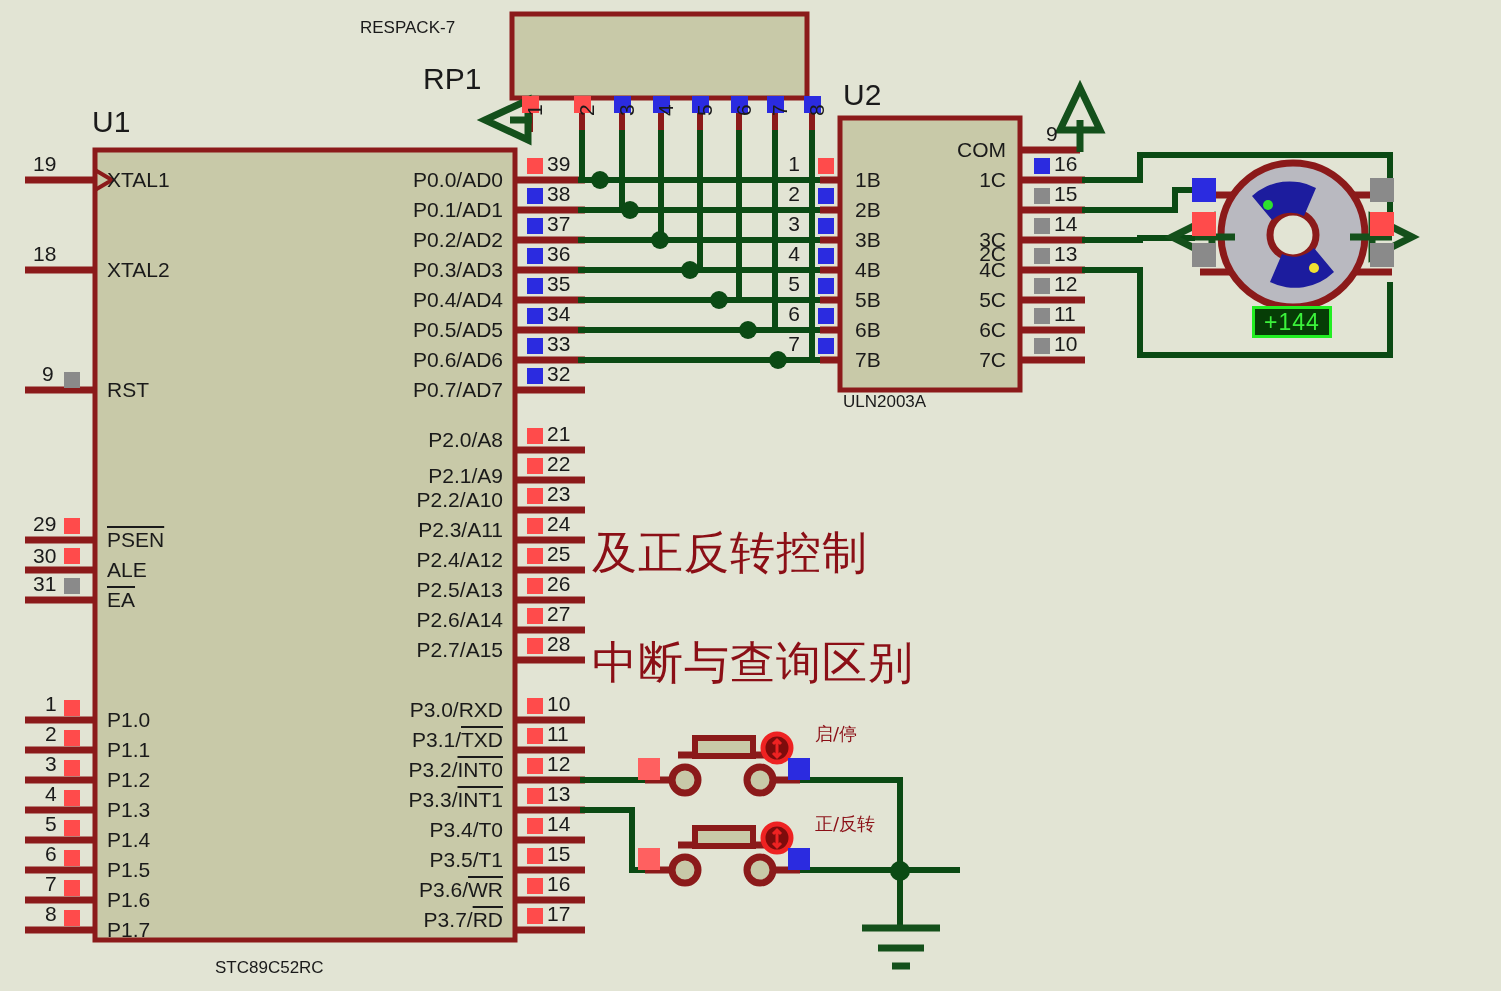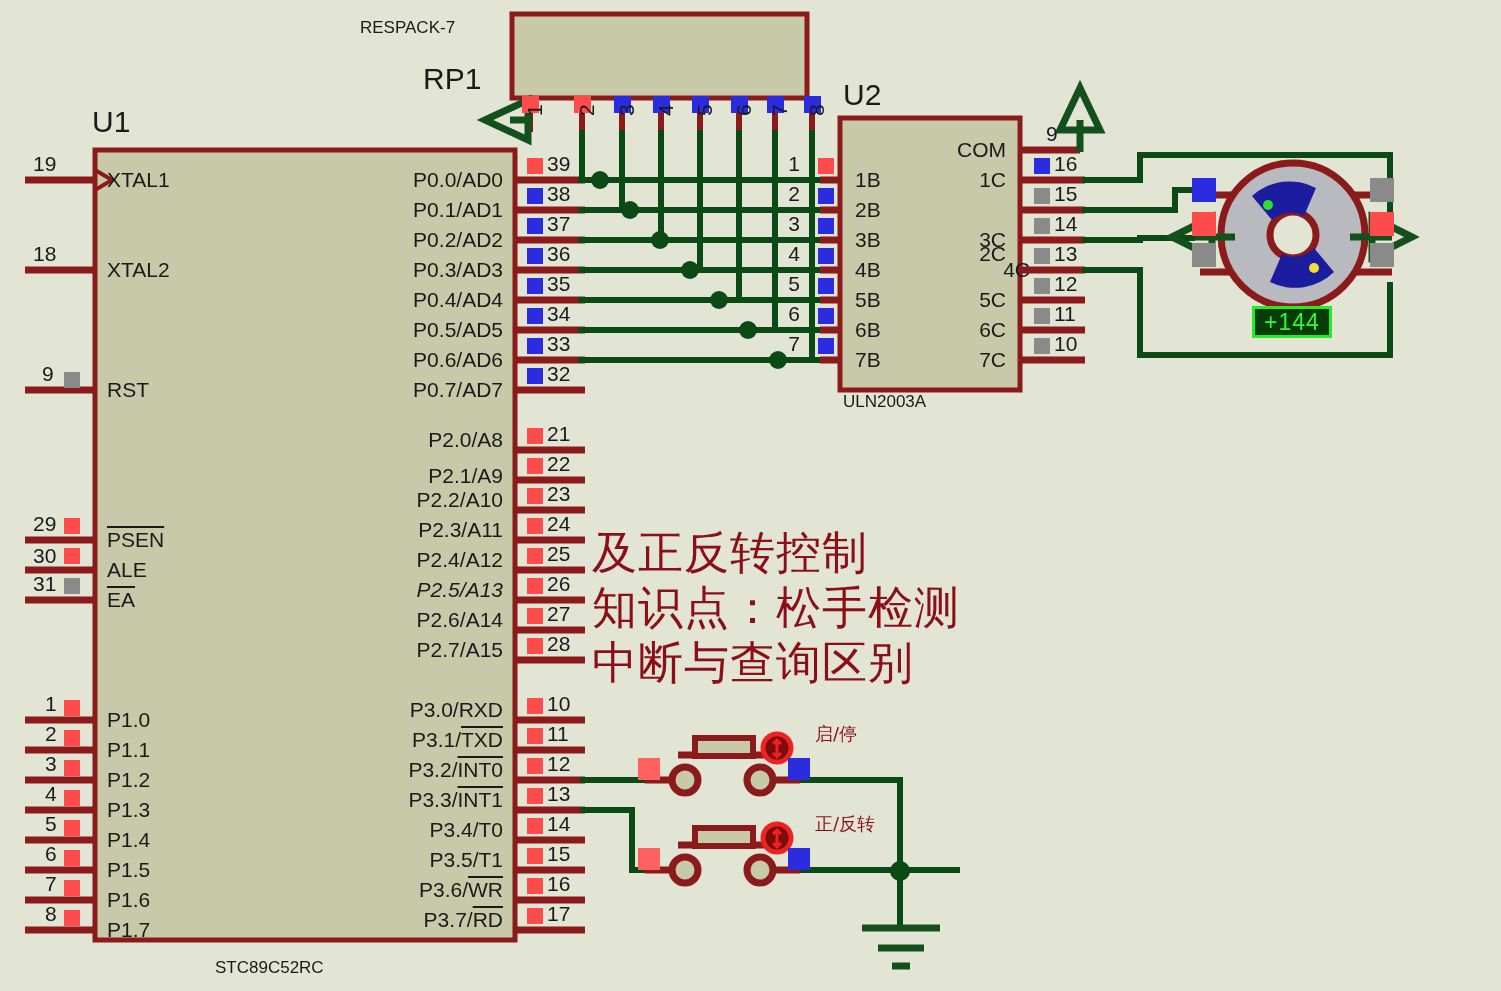--- a/index.html
+++ b/index.html
@@ -339,21 +339,21 @@
 <div class="lbl pinname" style="left:503px;top:258px;transform:translateX(-100%);">P0.3/AD3</div>
 <div class="lbl pinname" style="left:503px;top:288px;transform:translateX(-100%);">P0.4/AD4</div>
 <div class="lbl pinname" style="left:503px;top:318px;transform:translateX(-100%);">P0.5/AD5</div>
 <div class="lbl pinname" style="left:503px;top:348px;transform:translateX(-100%);">P0.6/AD6</div>
 <div class="lbl pinname" style="left:503px;top:378px;transform:translateX(-100%);">P0.7/AD7</div>
 <div class="lbl pinname" style="left:503px;top:428px;transform:translateX(-100%);">P2.0/A8</div>
 <div class="lbl pinname" style="left:503px;top:464px;transform:translateX(-100%);">P2.1/A9</div>
 <div class="lbl pinname" style="left:503px;top:488px;transform:translateX(-100%);">P2.2/A10</div>
 <div class="lbl pinname" style="left:503px;top:518px;transform:translateX(-100%);">P2.3/A11</div>
 <div class="lbl pinname" style="left:503px;top:548px;transform:translateX(-100%);">P2.4/A12</div>
-<div class="lbl pinname" style="left:503px;top:578px;transform:translateX(-100%);font-style:italic;">P2.5/A13</div>
+<div class="lbl pinname" style="left:503px;top:578px;transform:translateX(-100%);">P2.5/A13</div>
 <div class="lbl pinname" style="left:503px;top:608px;transform:translateX(-100%);">P2.6/A14</div>
 <div class="lbl pinname" style="left:503px;top:638px;transform:translateX(-100%);">P2.7/A15</div>
 <div class="lbl pinname" style="left:503px;top:698px;transform:translateX(-100%);">P3.0/RXD</div>
 
 <div class="lbl pinname" style="left:503px;top:728px;transform:translateX(-100%);"><span>P3.1/</span><span class="ovl">TXD</span></div>
 <div class="lbl pinname" style="left:503px;top:758px;transform:translateX(-100%);"><span>P3.2/</span><span class="ovl">INT0</span></div>
 <div class="lbl pinname" style="left:503px;top:788px;transform:translateX(-100%);"><span>P3.3/</span><span class="ovl">INT1</span></div>
 <div class="lbl pinname" style="left:503px;top:818px;transform:translateX(-100%);">P3.4/T0</div>
 <div class="lbl pinname" style="left:503px;top:848px;transform:translateX(-100%);">P3.5/T1</div>
 <div class="lbl pinname" style="left:503px;top:878px;transform:translateX(-100%);"><span>P3.6/</span><span class="ovl">WR</span></div>
@@ -404,21 +404,21 @@
 <div class="lbl pinname" style="left:855px;top:228px;">3B</div>
 <div class="lbl pinname" style="left:855px;top:258px;">4B</div>
 <div class="lbl pinname" style="left:855px;top:288px;">5B</div>
 <div class="lbl pinname" style="left:855px;top:318px;">6B</div>
 <div class="lbl pinname" style="left:855px;top:348px;">7B</div>
 
 <div class="lbl pinname" style="left:1006px;top:138px;transform:translateX(-100%);">COM</div>
 <div class="lbl pinname" style="left:1006px;top:168px;transform:translateX(-100%);">1C</div>
 <div class="lbl pinname" style="left:1006px;top:198px;transform:translateX(-100%);margin-top:44px;">2C</div>
 <div class="lbl pinname" style="left:1006px;top:228px;transform:translateX(-100%);">3C</div>
-<div class="lbl pinname" style="left:1006px;top:258px;transform:translateX(-100%);margin-left:24px;">4C</div>
+<div class="lbl pinname" style="left:1006px;top:258px;transform:translateX(-100%);">4C</div>
 <div class="lbl pinname" style="left:1006px;top:288px;transform:translateX(-100%);">5C</div>
 <div class="lbl pinname" style="left:1006px;top:318px;transform:translateX(-100%);">6C</div>
 <div class="lbl pinname" style="left:1006px;top:348px;transform:translateX(-100%);">7C</div>
 
 <div class="lbl pinnum" style="left:800px;top:152px;transform:translateX(-100%);">1</div>
 <div class="lbl pinnum" style="left:800px;top:182px;transform:translateX(-100%);">2</div>
 <div class="lbl pinnum" style="left:800px;top:212px;transform:translateX(-100%);">3</div>
 <div class="lbl pinnum" style="left:800px;top:242px;transform:translateX(-100%);">4</div>
 <div class="lbl pinnum" style="left:800px;top:272px;transform:translateX(-100%);">5</div>
 <div class="lbl pinnum" style="left:800px;top:302px;transform:translateX(-100%);">6</div>
@@ -432,16 +432,15 @@
 <div class="lbl pinnum" style="left:1054px;top:272px;">12</div>
 <div class="lbl pinnum" style="left:1054px;top:302px;">11</div>
 <div class="lbl pinnum" style="left:1054px;top:332px;">10</div>
 
 <div class="motorval" style="left:1252px;top:306px;">+144</div>
 
 <div class="lbl cn cn-sm" style="left:815px;top:722px;">启/停</div>
 <div class="lbl cn cn-sm" style="left:815px;top:812px;">正/反转</div>
 
 <div class="lbl cn cn-big" style="left:592px;top:523px;">及正反转控制</div>
-<div class="lbl cn cn-big" style="left:592px;top:578px;">知识点：松手检测</div>
 <div class="lbl cn cn-big" style="left:592px;top:633px;">中断与查询区别</div>
 
 </div>
 
 </body></html>

